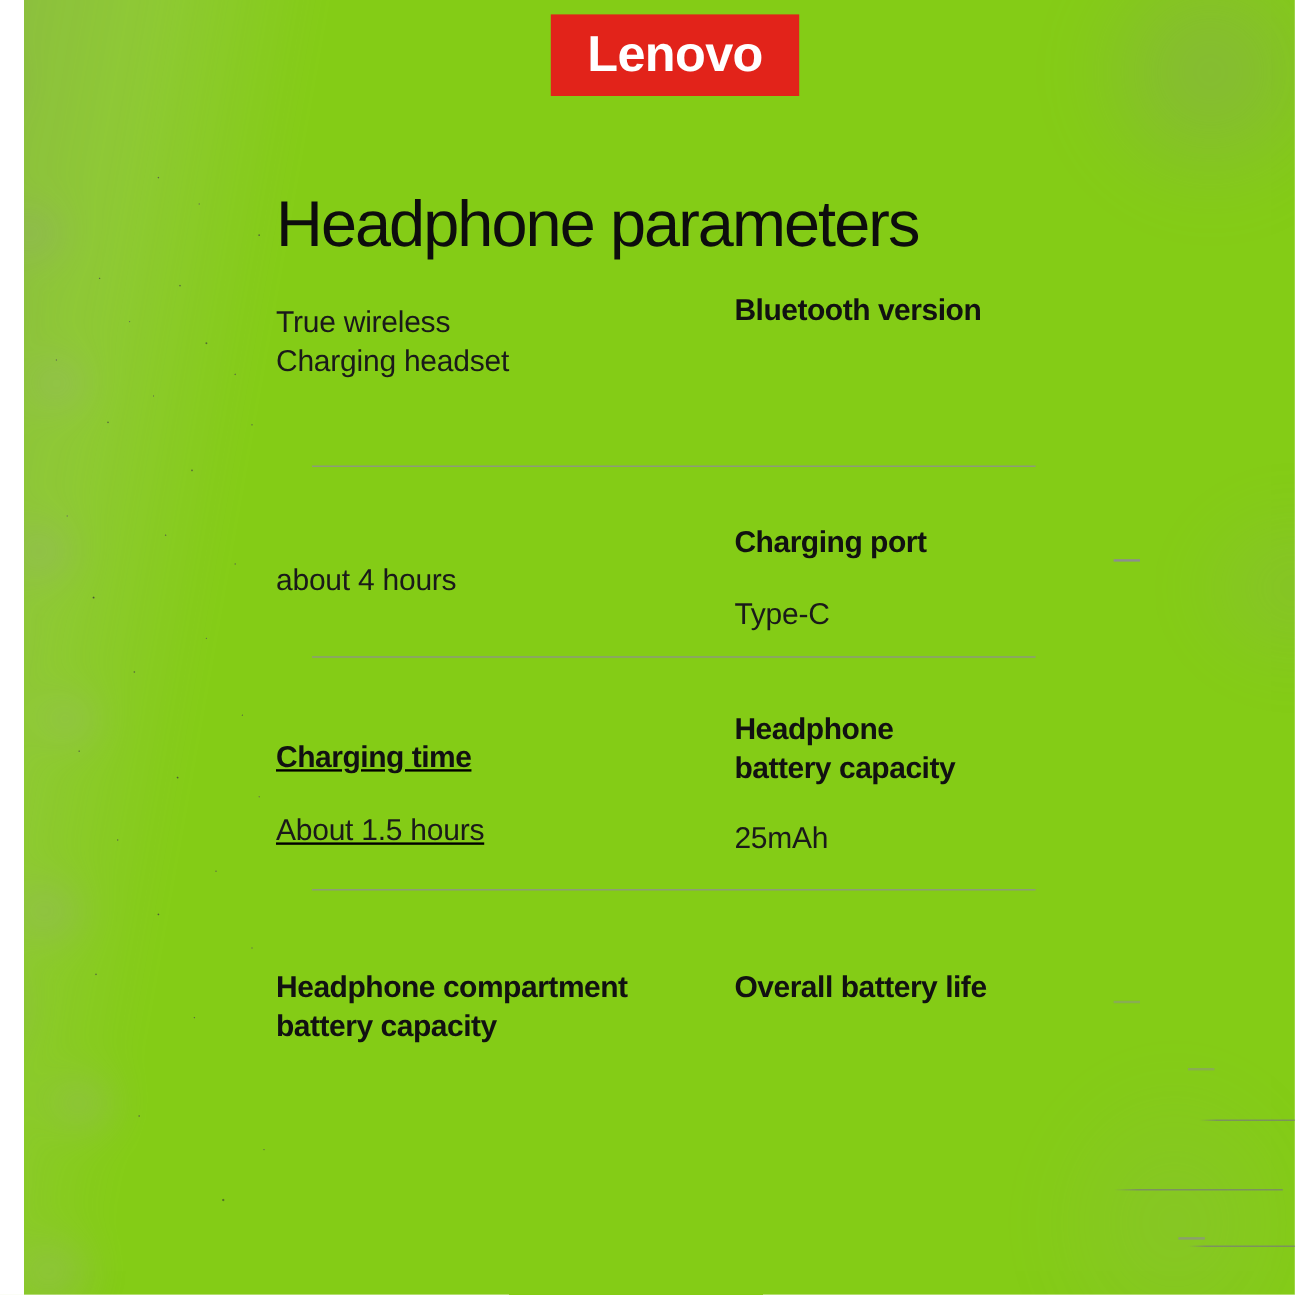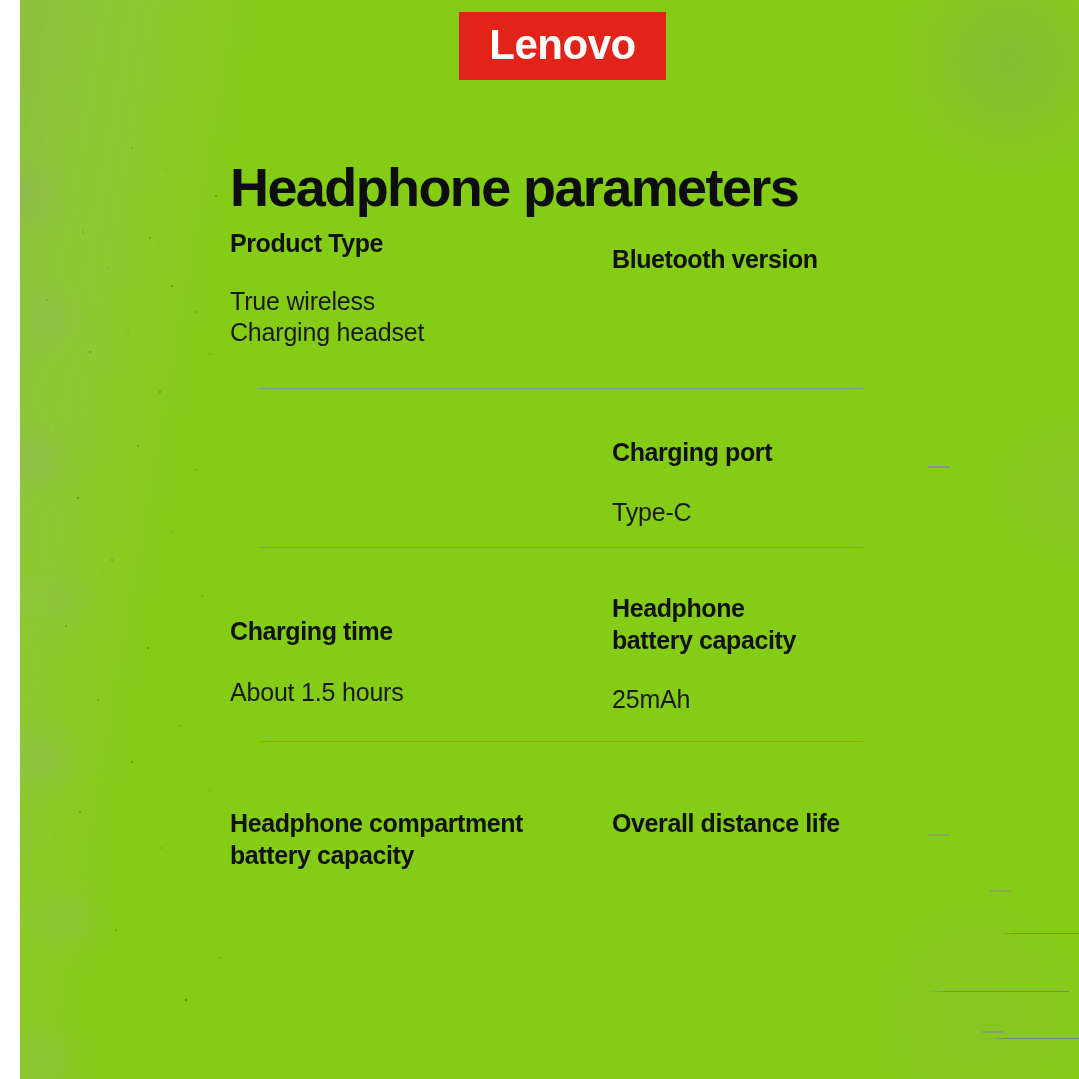--- a/index.html
+++ b/index.html
@@ -144,21 +144,21 @@
     line-height: 1;
     padding-bottom: 2px;
   }
 
   
   #title {
     position: absolute;
     left: 210px;
     top: 122px;
     font-size: 54px;
-    font-weight: 700;
+    font-weight: 400;
     letter-spacing: -1.6px;
     color: #0d0d0d;
     line-height: 1.08;
     white-space: nowrap;
   }
 
   
   #spec-table {
     position: absolute;
     left: 0;
@@ -218,60 +218,60 @@
   <div id="logo" style="background:#E2231A;">
     <span id="logo-wordmark">Lenovo</span>
   </div>
 
   <h1 id="title">Headphone parameters</h1>
 
   <div id="spec-table">
 
     <div class="spec-row" style="height:170px;">
       <div class="spec-cell cell-left" style="top:0;">
-        <div class="spec-label">Product Type</div>
         <div class="spec-value" style="margin-top:26px; white-space:pre-line;">True wireless
 Charging headset</div>
       </div>
       <div class="spec-cell cell-right" style="top:16px;">
         <div class="spec-label">Bluetooth version</div>
       </div>
       <div class="divider" style="top:160px;"></div>
     </div>
 
 
     <div class="spec-row" style="height:178px;">
       <div class="spec-cell cell-left" style="top:42px;">
+        <div class="spec-value" style="margin-top:29px; white-space:pre-line;">about 4 hours</div>
       </div>
       <div class="spec-cell cell-right" style="top:39px;">
         <div class="spec-label">Charging port</div>
         <div class="spec-value" style="margin-top:28px; white-space:pre-line;">Type-C</div>
       </div>
       <div class="divider" style="top:149px;"></div>
     </div>
 
     <div class="spec-row" style="height:195px;">
-      <div class="spec-cell cell-left" style="top:40px;">
+      <div class="spec-cell cell-left" style="top:40px;text-decoration:underline;">
         <div class="spec-label">Charging time</div>
         <div class="spec-value" style="margin-top:29px; white-space:pre-line;">About 1.5 hours</div>
       </div>
       <div class="spec-cell cell-right" style="top:17px;">
         <div class="spec-label" style="white-space:pre-line;">Headphone
 battery capacity</div>
         <div class="spec-value" style="margin-top:28px; white-space:pre-line;">25mAh</div>
       </div>
       <div class="divider" style="top:165px;"></div>
     </div>
 
     <div class="spec-row" style="height:120px;padding-left:40px;">
       <div class="spec-cell cell-left" style="top:37px; width:392px;">
         <div class="spec-label" style="white-space:pre-line;">Headphone compartment
 battery capacity</div>
         <div class="spec-value" style="margin-top:27px; white-space:pre-line;"></div>
       </div>
       <div class="spec-cell cell-right" style="top:37px;">
-        <div class="spec-label" style="white-space:pre-line;">Overall distance life</div>
+        <div class="spec-label" style="white-space:pre-line;">Overall battery life</div>
         <div class="spec-value" style="margin-top:27px; white-space:pre-line;"></div>
       </div>
     </div>
 
   </div>
 </div>
 
 </body></html>

